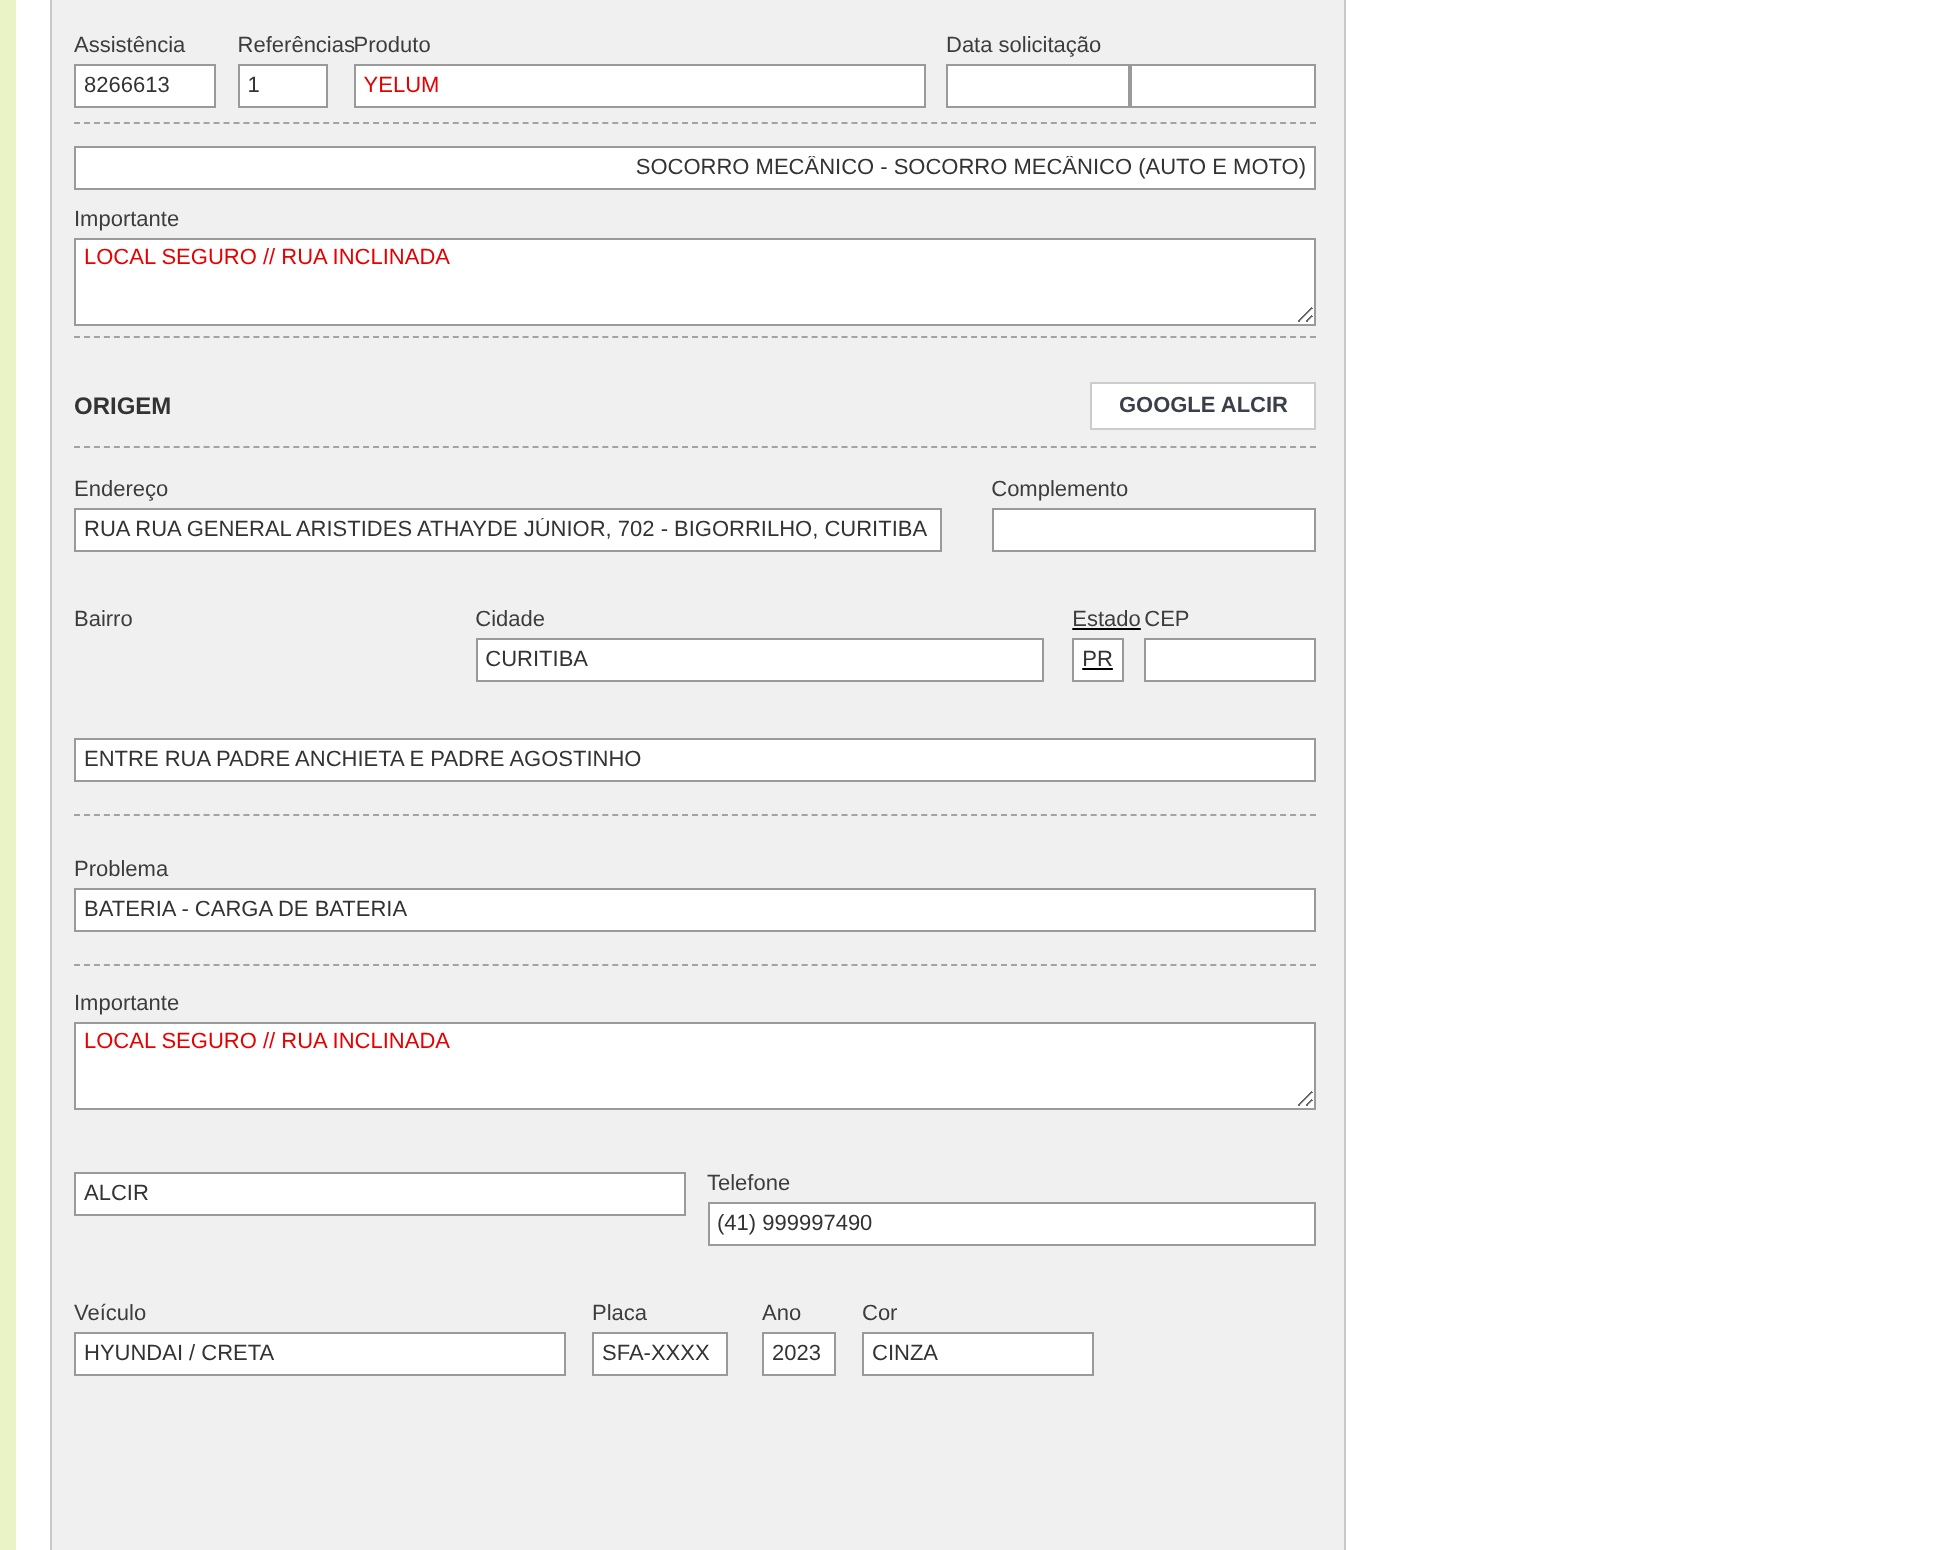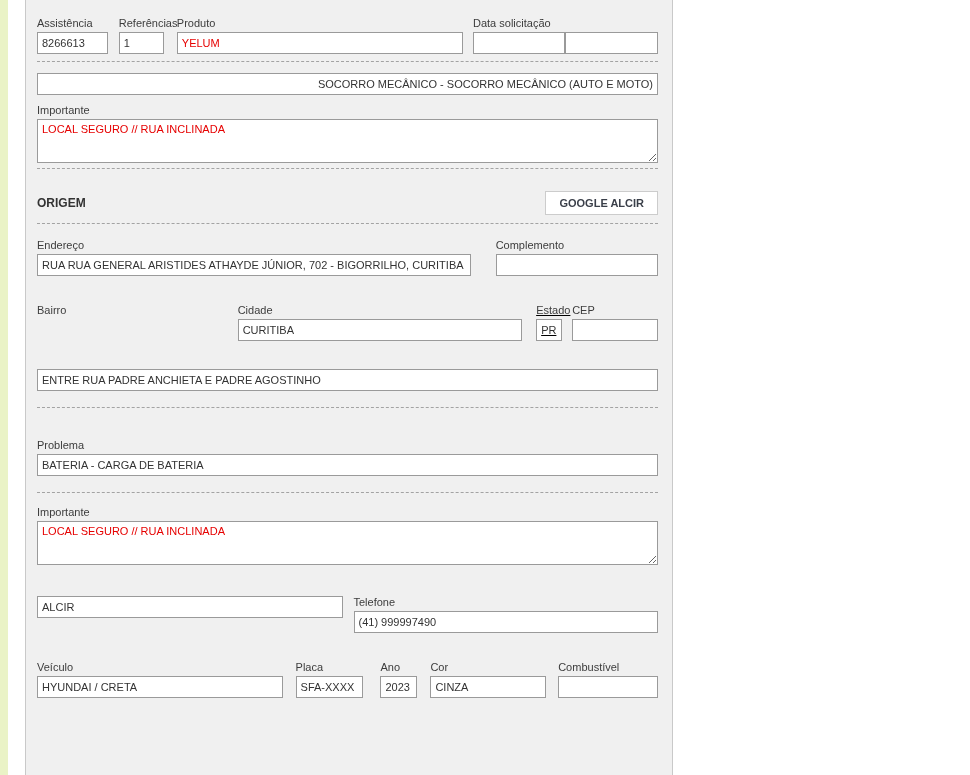--- a/index.html
+++ b/index.html
@@ -82,21 +82,21 @@
   .mt-servico    { margin-top: 18px; }
   .mt-servfield  { margin-top: 11px; text-align: right; }
   .mt-imp1       { margin-top: 9px;  }
   .mt-dash2      { margin-top: 5px;  }
   .mt-origem     { margin-top: 22px; }
   .mt-dash3      { margin-top: 8px;  }
   .mt-endereco   { margin-top: 15px; gap: 16px; }
   .mt-bairro     { margin-top: 28px; }
   .mt-refs       { margin-top: 28px; }
   .mt-dash4      { margin-top: 16px; }
-  .mt-problema   { margin-top: 31px; justify-content: flex-end; }
+  .mt-problema   { margin-top: 21px; justify-content: flex-end; }
   .mt-dash5      { margin-top: 16px; }
   .mt-imp2       { margin-top: 13px; }
   .mt-cliente    { margin-top: 31px; }
   .mt-veiculo    { margin-top: 28px; }
 
   
   .w-assist { width: 71px;  margin-right: 11px; }
   .w-solic  { width: 45px;  margin-right: 13px; }
   .w-prod   { width: 287px; margin-right: 10px; }
   .w-data   { width: 185px; }
@@ -236,21 +236,17 @@
           <input class="box" type="text" value="SFA-XXXX" style="">
         </div>
         <div class="col w-ano">
           <div class="field-label">Ano</div>
           <input class="box" type="text" value="2023" style="">
         </div>
         <div class="col w-cor">
           <div class="field-label">Cor</div>
           <input class="box" type="text" value="CINZA" style="">
         </div>
-        <div class="col w-comb">
-          <div class="field-label">Combustível</div>
-          <input class="box" type="text" value="" style="">
-        </div>
       </div>
 
     </div>
   </div>
 </div>
 
 </body></html>

